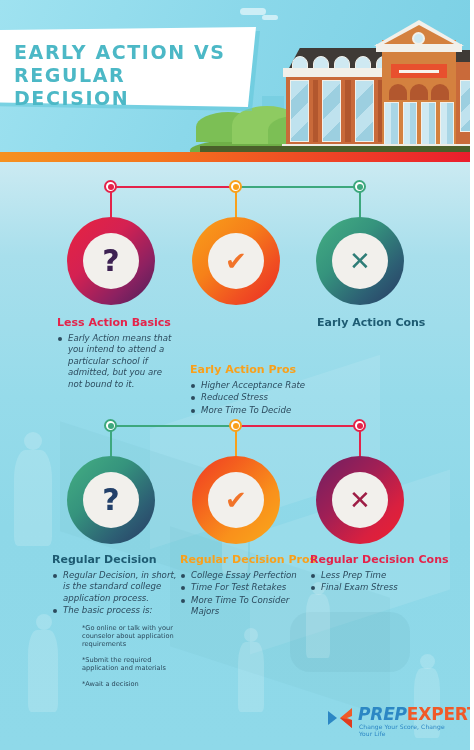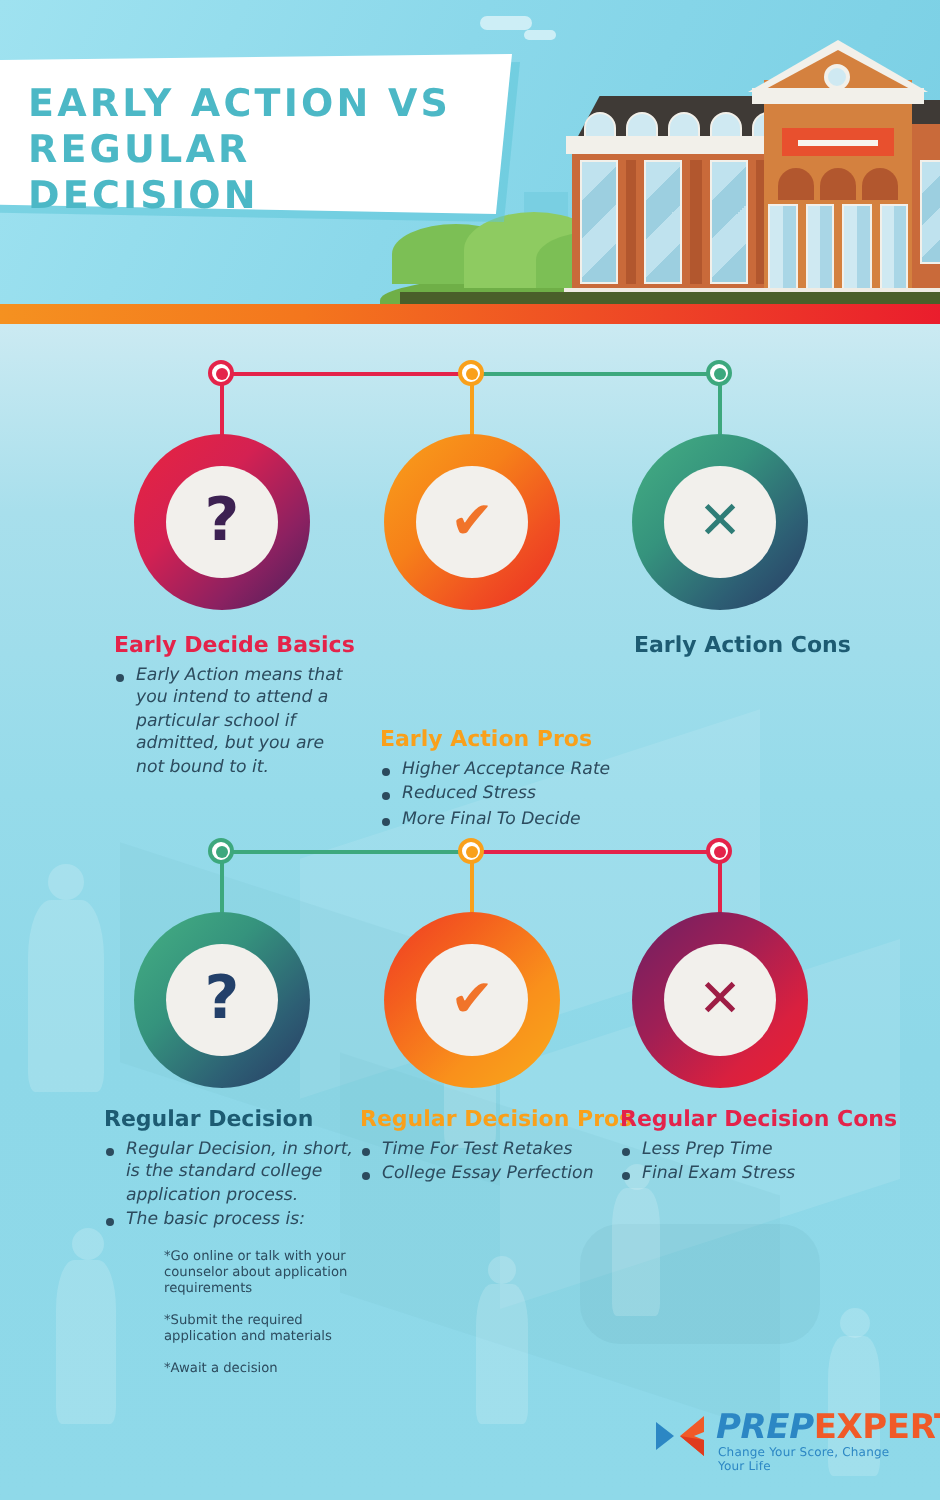--- a/index.html
+++ b/index.html
@@ -402,32 +402,32 @@
       </div>
     </div>
 
     <div class="circle" style="left:316px;top:31px;background:linear-gradient(135deg,#45b083 0%,#35937d 38%,#2d5f74 72%,#283a63 100%);">
       <div class="inner">
         <span class="glyph" style="color:#2f7d77;font-size:26px;">✕</span>
       </div>
     </div>
 
     <div class="col" style="left:57px;top:130px;width:120px;">
-      <h3 class="col-title" style="color:#e4234a;">Early Decide Basics</h3>
+      <h3 class="col-title" style="color:#e4234a;">Less Action Basics</h3>
       <ul class="bullets" style="color:#e4234a;">
         <li><span style="color:#2c4b5e;margin-top:48px;">Early Action means that you intend to attend a particular school if admitted, but you are not bound to it.</span></li>
       </ul>
     </div>
 
     <div class="col" style="left:190px;top:130px;width:120px;margin-top:47px;">
       <h3 class="col-title" style="color:#f9a01b;">Early Action Pros</h3>
       <ul class="bullets" style="color:#f9a01b;">
         <li><span style="color:#2c4b5e;">Higher Acceptance Rate</span></li>
         <li><span style="color:#2c4b5e;">Reduced Stress</span></li>
-        <li><span style="color:#2c4b5e;">More Final To Decide</span></li>
+        <li><span style="color:#2c4b5e;">More Time To Decide</span></li>
       </ul>
     </div>
 
     <div class="col" style="left:317px;top:130px;width:130px;">
       <h3 class="col-title" style="color:#1d5b72;">Early Action Cons</h3>
     </div>
   </div>
 
   <div class="row" style="top:425px;height:300px;">
 
@@ -474,22 +474,23 @@
       <div class="sub-notes">
         <p>*Go online or talk with your counselor about application requirements</p>
         <p>*Submit the required application and materials</p>
         <p>*Await a decision</p>
       </div>
     </div>
 
     <div class="col" style="left:180px;top:128px;width:140px;">
       <h3 class="col-title" style="color:#f9a01b;">Regular Decision Pros</h3>
       <ul class="bullets" style="color:#f9a01b;">
+        <li><span style="color:#2c4b5e;">College Essay Perfection</span></li>
         <li><span style="color:#2c4b5e;">Time For Test Retakes</span></li>
-        <li><span style="color:#2c4b5e;">College Essay Perfection</span></li>
+        <li><span style="color:#2c4b5e;">More Time To Consider Majors</span></li>
       </ul>
     </div>
 
     <div class="col" style="left:310px;top:128px;width:140px;">
       <h3 class="col-title" style="color:#e4234a;">Regular Decision Cons</h3>
       <ul class="bullets" style="color:#e4234a;">
         <li><span style="color:#2c4b5e;">Less Prep Time</span></li>
         <li><span style="color:#2c4b5e;">Final Exam Stress</span></li>
       </ul>
     </div>

